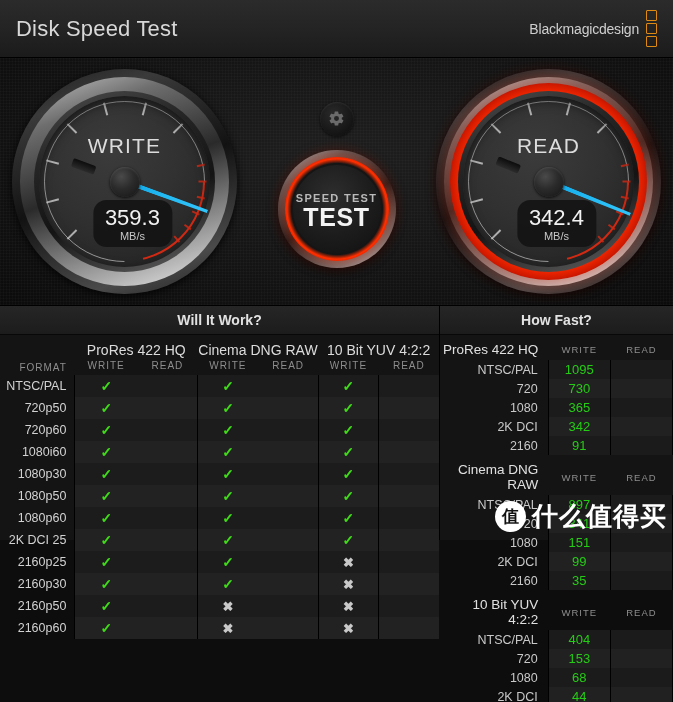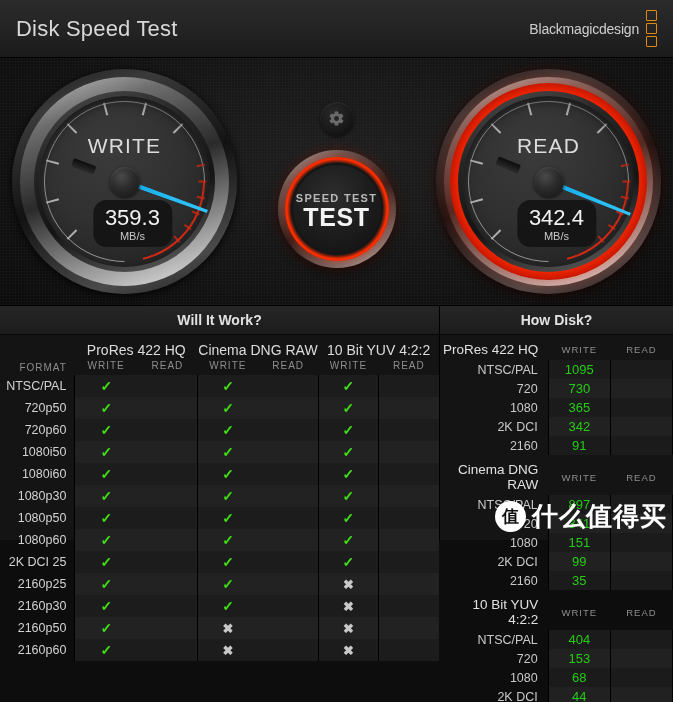--- a/index.html
+++ b/index.html
@@ -478,29 +478,20 @@
             <tr>
               <td class="fmt">720p60</td>
               <td class="cell sep"><span class="ok">✓</span></td>
               <td class="cell"></td>
               <td class="cell sep"><span class="ok">✓</span></td>
               <td class="cell"></td>
               <td class="cell sep"><span class="ok">✓</span></td>
               <td class="cell endsep"></td>
             </tr>
             <tr>
-              <td class="fmt">1080i50</td>
-              <td class="cell sep"><span class="ok">✓</span></td>
-              <td class="cell"></td>
-              <td class="cell sep"><span class="ok">✓</span></td>
-              <td class="cell"></td>
-              <td class="cell sep"><span class="ok">✓</span></td>
-              <td class="cell endsep"></td>
-            </tr>
-            <tr>
               <td class="fmt">1080i60</td>
               <td class="cell sep"><span class="ok">✓</span></td>
               <td class="cell"></td>
               <td class="cell sep"><span class="ok">✓</span></td>
               <td class="cell"></td>
               <td class="cell sep"><span class="ok">✓</span></td>
               <td class="cell endsep"></td>
             </tr>
             <tr>
               <td class="fmt">1080p30</td>
@@ -572,21 +563,21 @@
               <td class="cell sep"><span class="no">✖</span></td>
               <td class="cell"></td>
               <td class="cell sep"><span class="no">✖</span></td>
               <td class="cell endsep"></td>
             </tr>
           </tbody>
       </table>
     </div>
 
     <div class="panel-right">
-      <div class="panel-title">How Disk?</div>
+      <div class="panel-title">How Fast?</div>
       <table class="ftable">
         <colgroup>
             <col style="width:108px">
             <col style="width:62px">
             <col style="width:62px">
           </colgroup>
         <tbody id="fbody">
             <tr>
               <td class="grp">ProRes 422 HQ</td>
               <td class="sub">WRITE</td>

